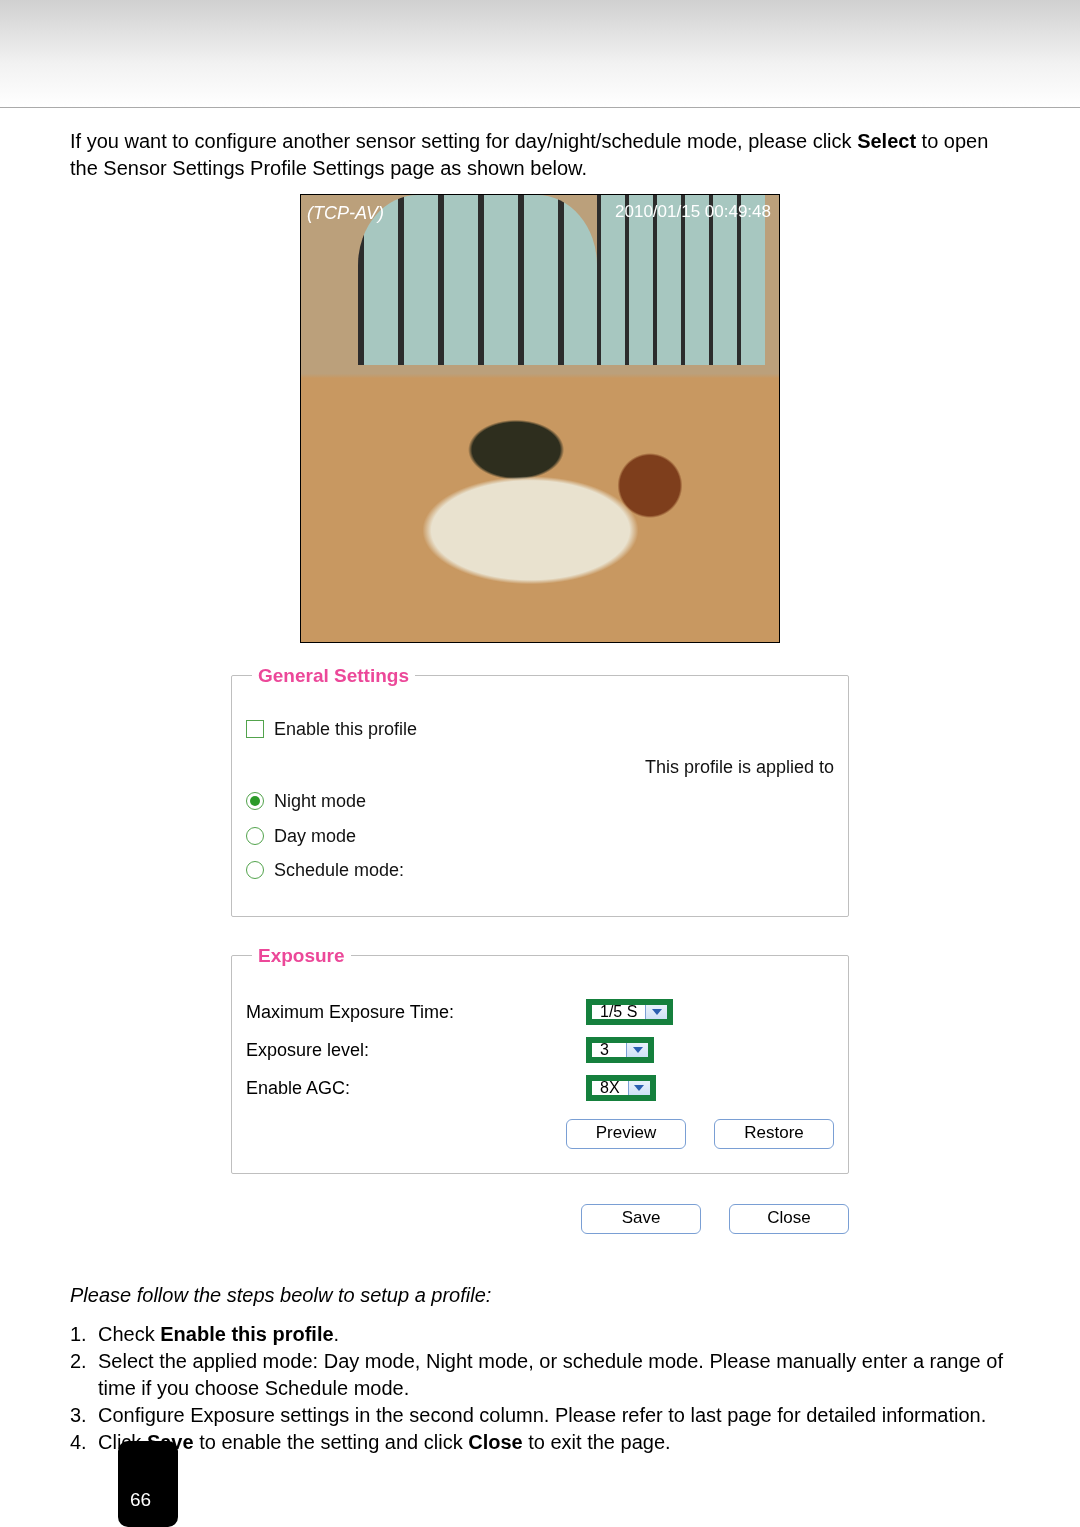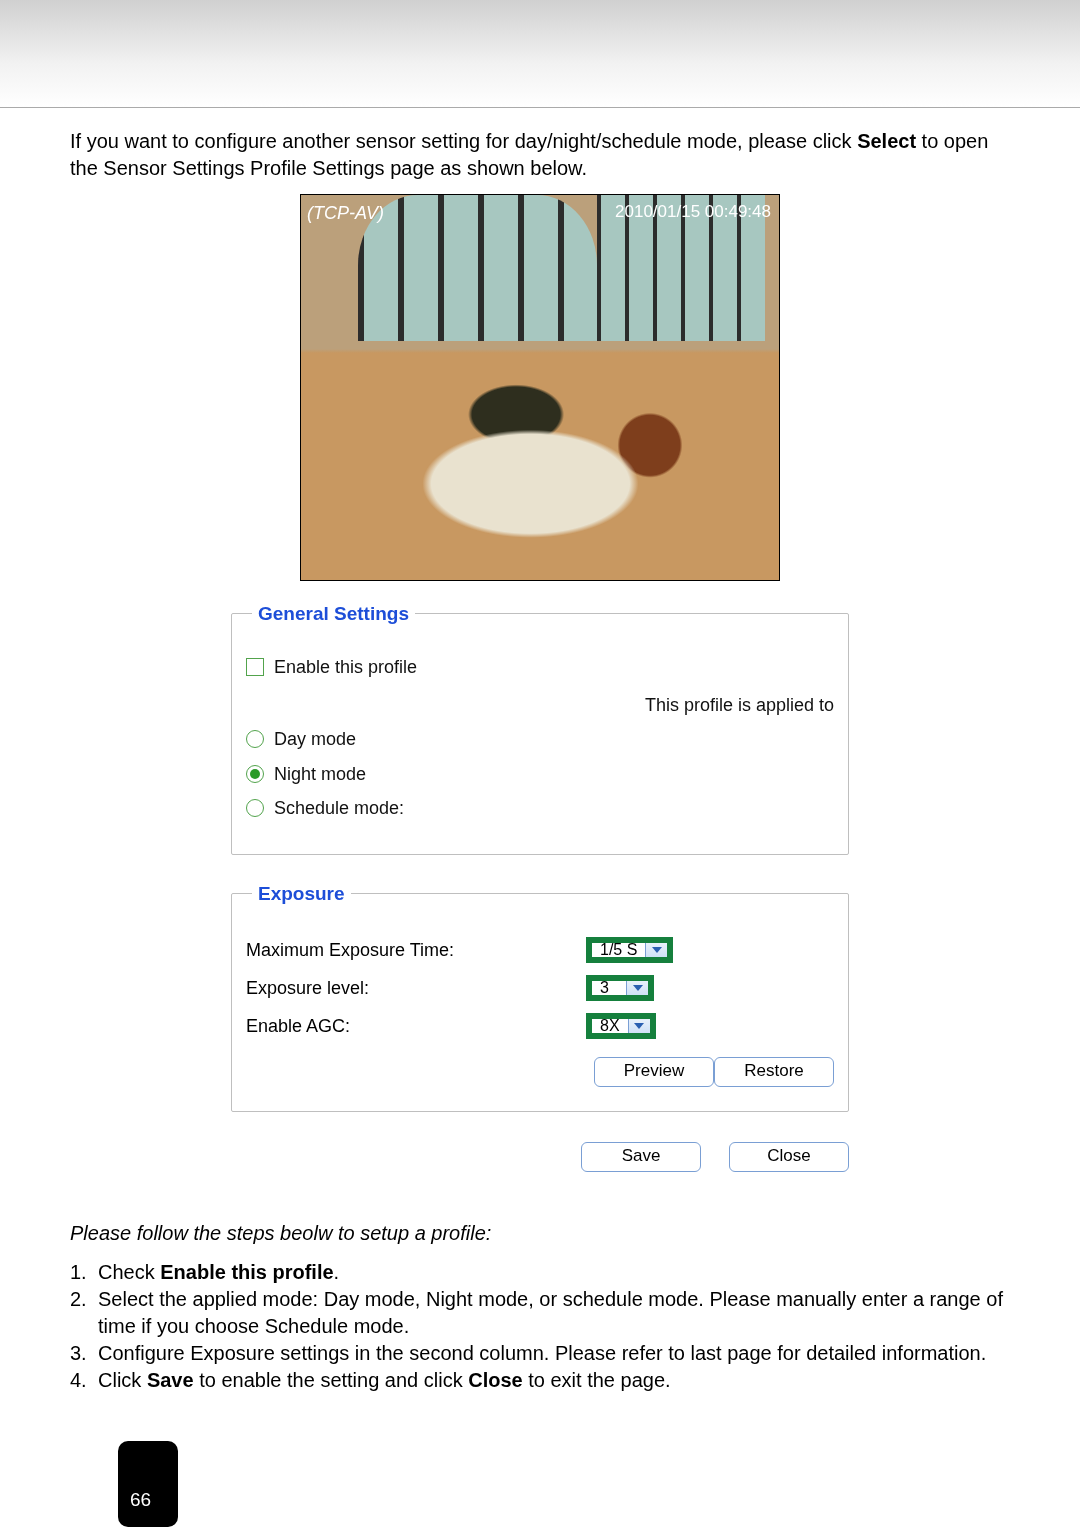--- a/index.html
+++ b/index.html
@@ -6,21 +6,21 @@
   html, body { width: 1080px; font-family: Arial, Helvetica, sans-serif; background: #fff; }
   .page { width: 1080px; height: 1527px; position: relative; background: #fff; }
   .topbar {
     width: 100%; height: 108px;
     background: linear-gradient(to bottom, #d0d0d0 0%, #f2f2f2 60%, #ffffff 100%);
     border-bottom: 1px solid #aaa;
   }
   .content { padding: 20px 70px 0 70px; font-size: 20px; color: #000; line-height: 1.35; }
   .intro b { font-weight: 700; }
   .preview-wrap { display:flex; justify-content:center; margin-top:12px; }
-  .preview-box { width:480px; height:387px; background:#000; position:relative; border:1px solid #000; }
+  .preview-box { width:480px; height:449px; background:#000; position:relative; border:1px solid #000; }
   .overlay-tl { position:absolute; top:6px; left:6px; color:#fff; font-size:18px; font-family: Arial; font-style: italic; }
   .overlay-tr { position:absolute; top:6px; right:8px; color:#fff; font-size:17px; font-family: Arial; }
   .scene {
     position:absolute; inset:0;
     background:
       radial-gradient(ellipse 180px 90px at 48% 75%, #e9e2cf 0%, #e9e2cf 55%, rgba(0,0,0,0) 60%),
       radial-gradient(circle 50px at 73% 65%, #7e3e1c 0%, #7e3e1c 60%, rgba(0,0,0,0) 65%),
       radial-gradient(ellipse 80px 50px at 45% 57%, #2e2e1e 0%, #2e2e1e 55%, rgba(0,0,0,0) 60%),
       linear-gradient(180deg, #bba07b 40%, #c89861 41%, #c89861 100%),
       linear-gradient(90deg, rgba(0,0,0,0.85) 0%, rgba(0,0,0,0.5) 15%, rgba(0,0,0,0) 25%),
@@ -34,40 +34,40 @@
   }
   .scene::after {
     content:""; position:absolute; right:3%; top:0; width:35%; height:38%;
     background: repeating-linear-gradient(90deg, #2c2c2c 0 4px, #a7c7c0 4px 28px);
   }
   .form-area { display:flex; flex-direction:column; align-items:center; margin-top:20px; }
   fieldset {
     width:618px; border:1px solid #bfbfbf; border-radius:2px;
     padding: 18px 14px 24px 14px; margin-bottom: 26px; position:relative;
   }
-  legend { color:#1d4ed8; font-weight:700; font-size:19px; padding:0 6px; margin-left:6px; }
+  legend { color:#ec4899; font-weight:700; font-size:19px; padding:0 6px; margin-left:6px; }
   .row { display:flex; align-items:center; margin:10px 0; font-size:18px; color:#111; }
   .row label { cursor:default; }
   .check, .radio { width:18px; height:18px; border:1px solid #52a34c; margin-right:10px; display:inline-flex; align-items:center; justify-content:center; background:#fff; }
   .radio { border-radius:50%; border-color:#52a34c; }
   .radio.selected::after { content:""; width:10px; height:10px; border-radius:50%; background:#2b9a28; display:block; }
   .subhead { font-size:18px; color:#111; margin:14px 0 6px 0;text-align:right; }
   .ex-row { display:flex; align-items:center; margin:12px 0; font-size:18px; }
   .ex-row .lbl { width:340px; }
   .select {
     display:inline-flex; align-items:center; border:6px solid #15803d; height:26px; background:#fff;
   }
   .select .val { padding:0 8px; min-width:34px; font-size:16px; }
   .select .arrow {
     width:22px; height:100%; border-left:1px solid #7a9fd4;
     display:flex; align-items:center; justify-content:center;
     background: linear-gradient(#e9f1fb,#cfe1f6);
   }
   .select .arrow svg { width:10px; height:10px; fill:#2a5fb0; }
-  .btn-row { display:flex; justify-content:flex-end; margin-top:18px;text-align:center; }
+  .btn-row { display:flex; justify-content:flex-end; gap:28px; margin-top:18px;text-align:center; }
   .btn {
     min-width:120px; height:30px; border:1px solid #7a9fd4; border-radius:6px;
     background:#fff; font-size:17px; display:flex; align-items:center; justify-content:center;
     padding:0 18px;
   }
   .outer-btns { width:618px; display:flex; justify-content:flex-end; gap:28px; margin-top:4px; margin-bottom:8px; }
   .instructions { margin-top:40px; font-size:20px; }
   .instructions p { margin-bottom:12px;font-style:italic; }
   ol.steps { list-style:none; margin-top:2px; }
   ol.steps li { display:flex; }
@@ -106,26 +106,26 @@
         <legend>General Settings</legend>
 
         <div class="row">
           <span class="check"></span>
           <label>Enable this profile</label>
         </div>
 
         <div class="subhead">This profile is applied to</div>
 
         <div class="row">
+          <span class="radio selected"></span>
+          <label>Night mode</label>
+        </div>
+        <div class="row">
           <span class="radio"></span>
           <label>Day mode</label>
-        </div>
-        <div class="row">
-          <span class="radio selected"></span>
-          <label>Night mode</label>
         </div>
         <div class="row">
           <span class="radio"></span>
           <label>Schedule mode:</label>
         </div>
       </fieldset>
 
       <fieldset>
         <legend>Exposure</legend>
 

